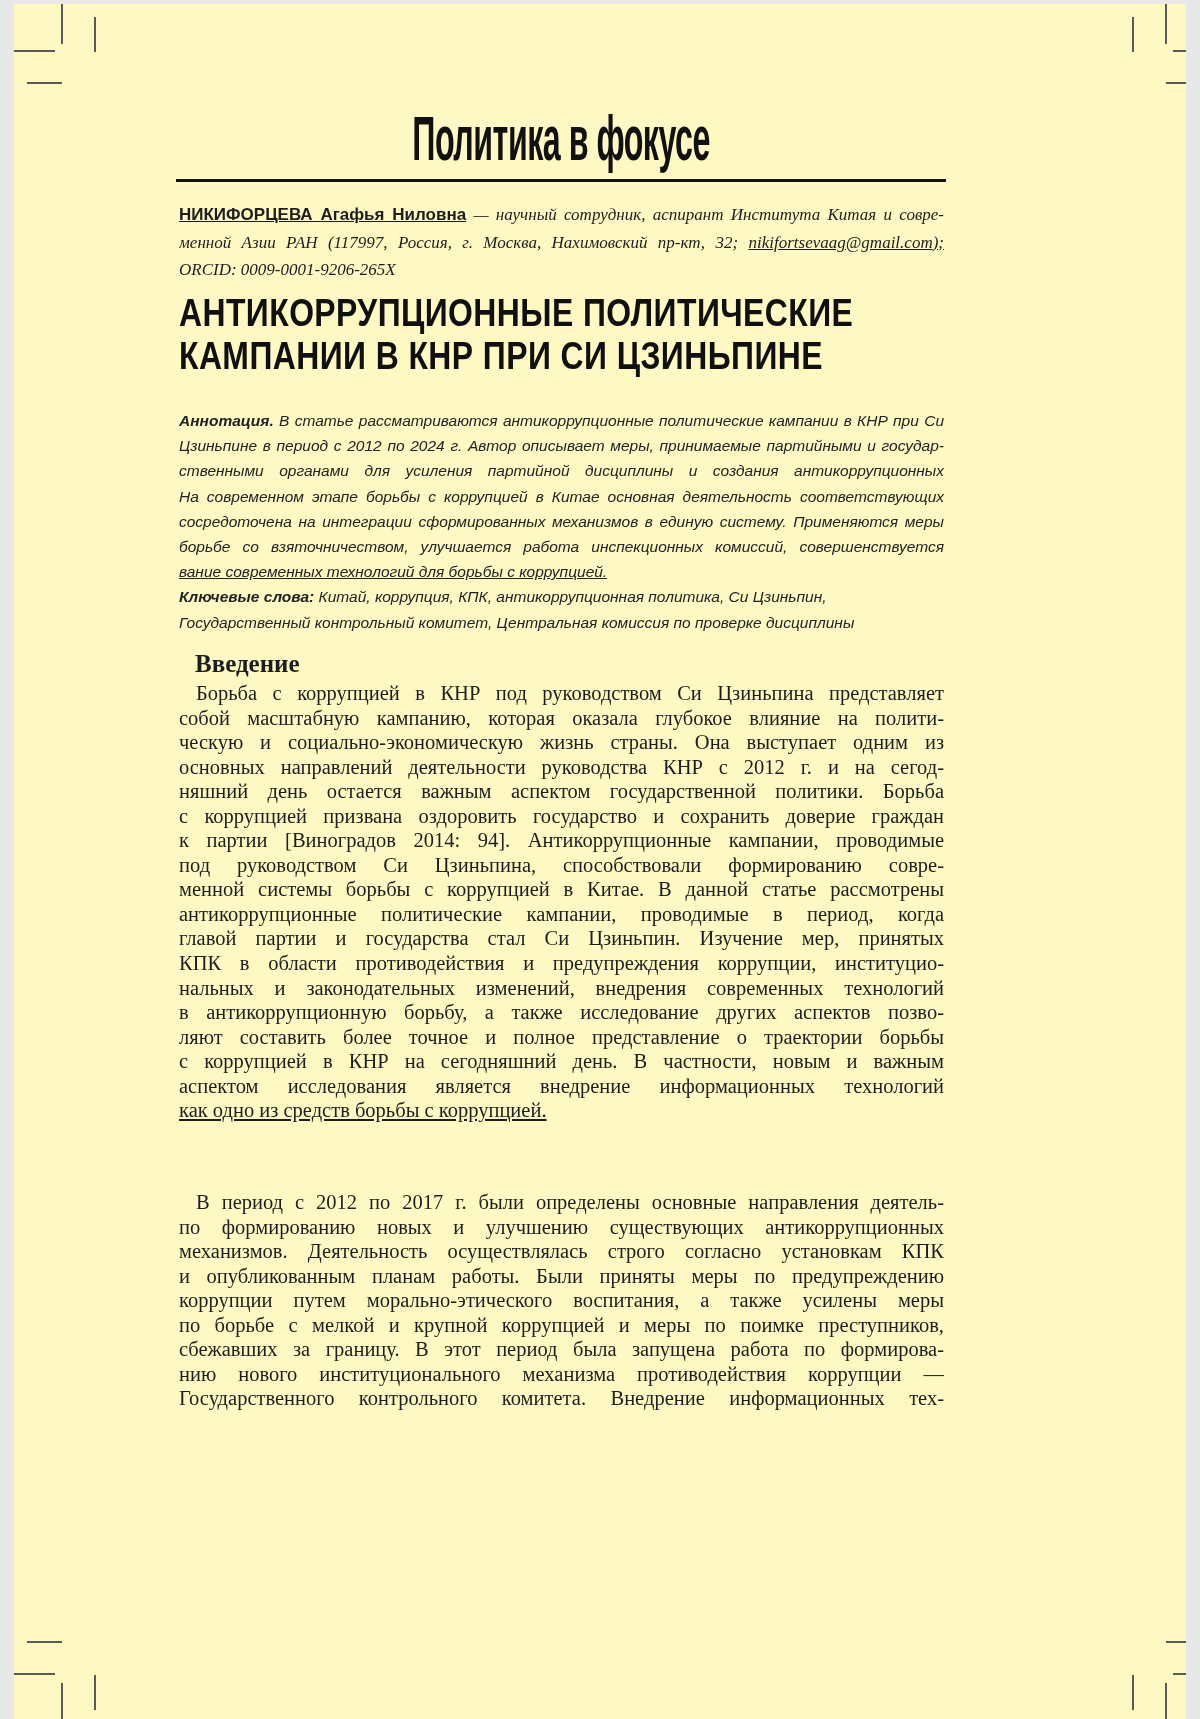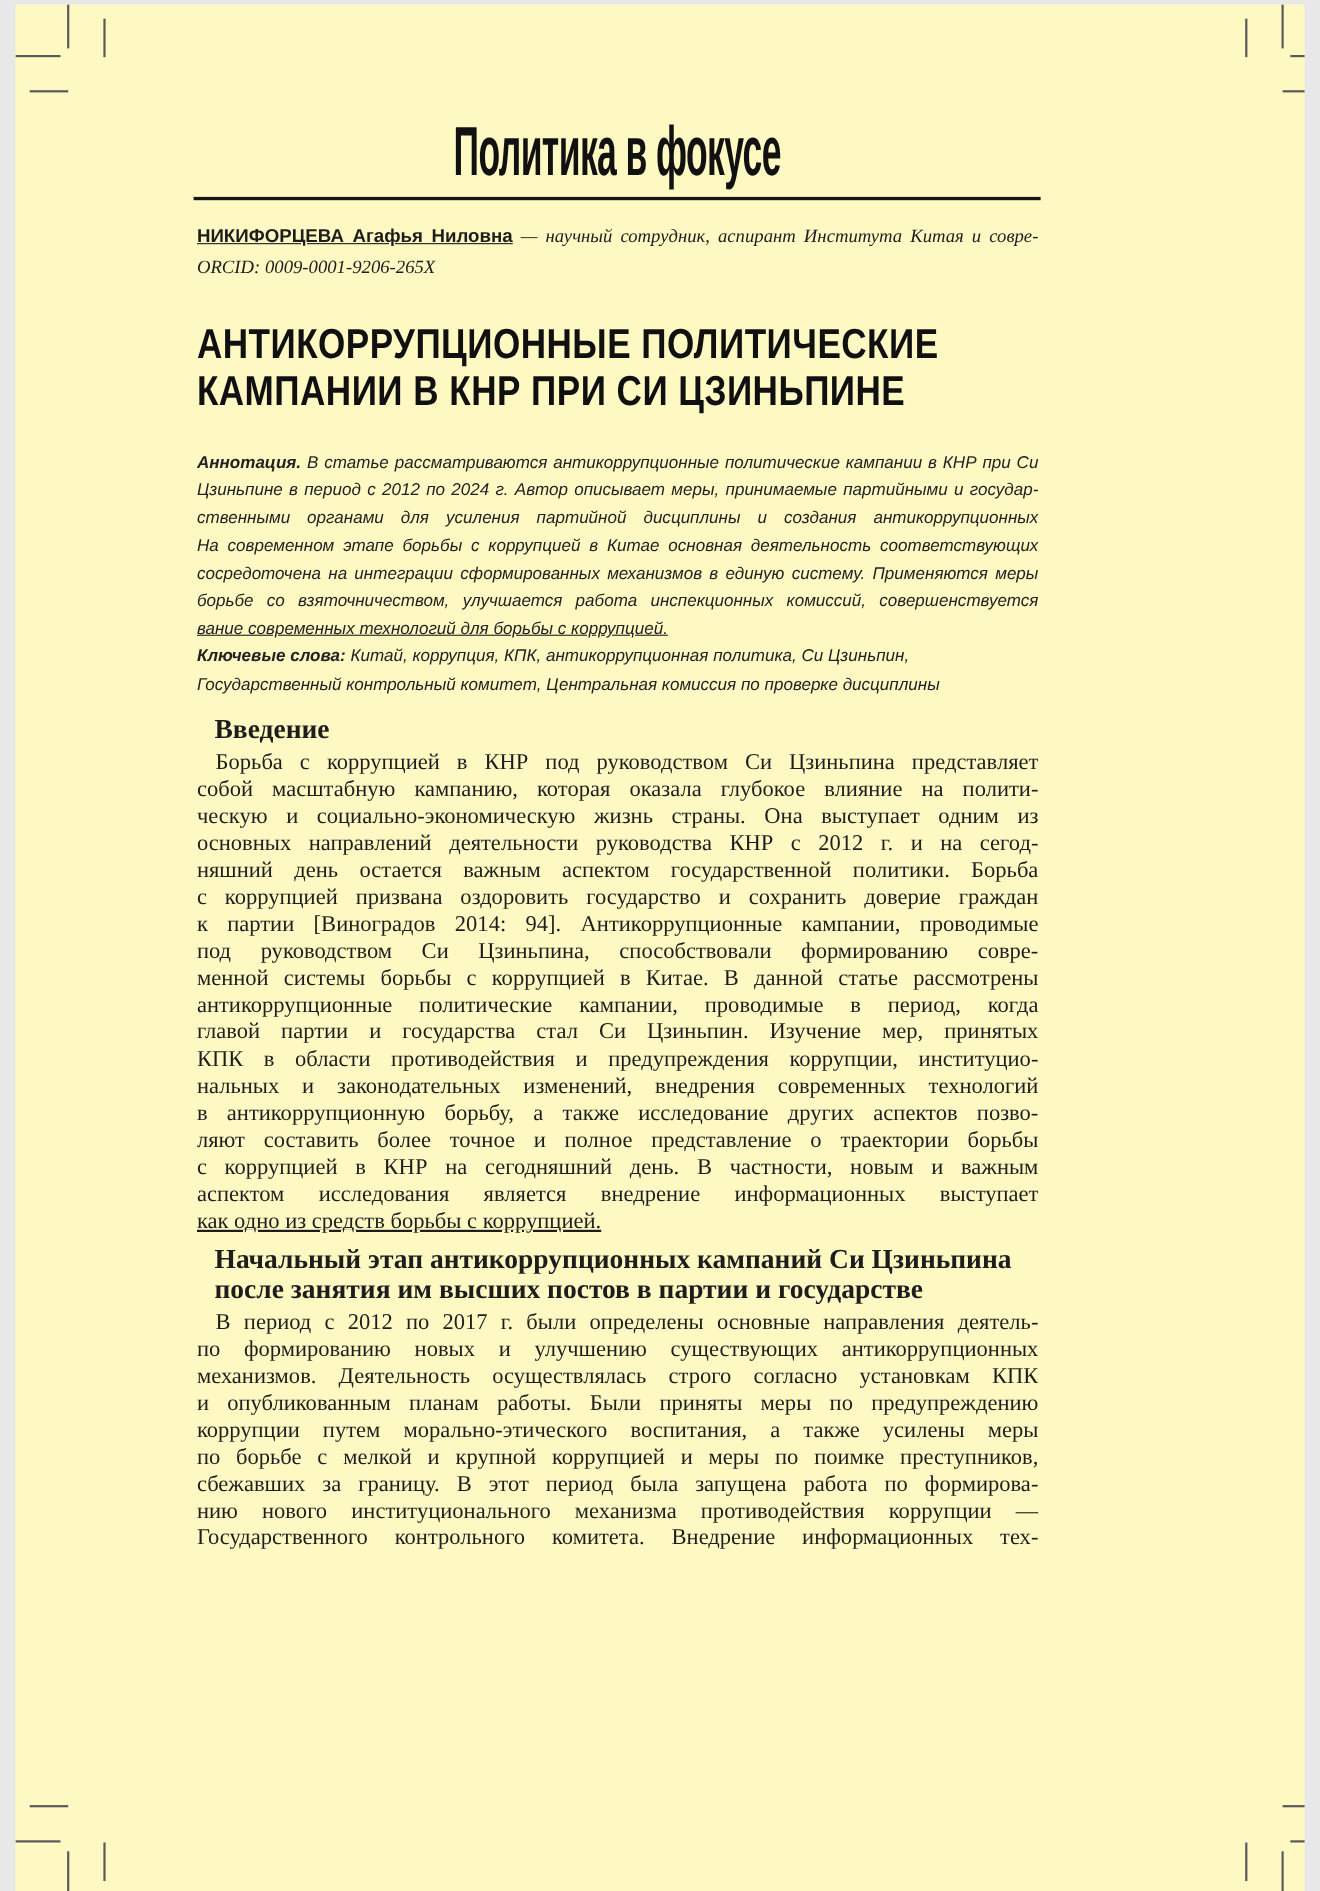--- a/index.html
+++ b/index.html
@@ -102,20 +102,21 @@
   <div class="mark mv m15"></div>
   <div class="mark mv m16"></div>
 
   <div class="runhead">
     <span class="cond">Политика в фокусе</span>
   </div>
   <div class="head-rule"></div>
 
   <div class="author">
     <div class="jline"><span class="name">НИКИФОРЦЕВА Агафья Ниловна</span><span class="aff"> — научный сотрудник, аспирант Института Китая и совре-</span></div>
+    <div class="jline aff"><span>менной Азии РАН (117997, Россия, г. Москва, Нахимовский пр-кт, 32; </span><span class="email">nikifortsevaag@gmail.com</span><span class="email">);</span></div>
     <div class="noj aff">ORCID: 0009-0001-9206-265X</div>
   </div>
 
   <div class="title noj-lines">
       <div class="ln">АНТИКОРРУПЦИОННЫЕ ПОЛИТИЧЕСКИЕ</div>
       <div class="ln">КАМПАНИИ В КНР ПРИ СИ ЦЗИНЬПИНЕ</div>
     </div>
 
   <div class="abstract">
     <div class="jline"><b>Аннотация.</b><span> В статье рассматриваются антикоррупционные политические кампании в КНР при Си</span></div>
@@ -144,28 +145,24 @@
       <div class="ln">к партии [Виноградов 2014: 94]. Антикоррупционные кампании, проводимые</div>
       <div class="ln">под руководством Си Цзиньпина, способствовали формированию совре-</div>
       <div class="ln">менной системы борьбы с коррупцией в Китае. В данной статье рассмотрены</div>
       <div class="ln">антикоррупционные политические кампании, проводимые в период, когда</div>
       <div class="ln">главой партии и государства стал Си Цзиньпин. Изучение мер, принятых</div>
       <div class="ln">КПК в области противодействия и предупреждения коррупции, институцио-</div>
       <div class="ln">нальных и законодательных изменений, внедрения современных технологий</div>
       <div class="ln">в антикоррупционную борьбу, а также исследование других аспектов позво-</div>
       <div class="ln">ляют составить более точное и полное представление о траектории борьбы</div>
       <div class="ln">с коррупцией в КНР на сегодняшний день. В частности, новым и важным</div>
-      <div class="ln">аспектом исследования является внедрение информационных выступает</div>
+      <div class="ln">аспектом исследования является внедрение информационных технологий</div>
       <div class="ln">как одно из средств борьбы с коррупцией.</div>
     </div>
 
-  <div class="sec-heading h2pos noj-lines">
-      <div class="ln">Начальный этап антикоррупционных кампаний Си Цзиньпина</div>
-      <div class="ln">после занятия им высших постов в партии и государстве</div>
-    </div>
   <div class="body-par p2pos jl jl-all indent-first">
       <div class="ln">В период с 2012 по 2017 г. были определены основные направления деятель-</div>
       <div class="ln">по формированию новых и улучшению существующих антикоррупционных</div>
       <div class="ln">механизмов. Деятельность осуществлялась строго согласно установкам КПК</div>
       <div class="ln">и опубликованным планам работы. Были приняты меры по предупреждению</div>
       <div class="ln">коррупции путем морально-этического воспитания, а также усилены меры</div>
       <div class="ln">по борьбе с мелкой и крупной коррупцией и меры по поимке преступников,</div>
       <div class="ln">сбежавших за границу. В этот период была запущена работа по формирова-</div>
       <div class="ln">нию нового институционального механизма противодействия коррупции —</div>
       <div class="ln">Государственного контрольного комитета. Внедрение информационных тех-</div>

